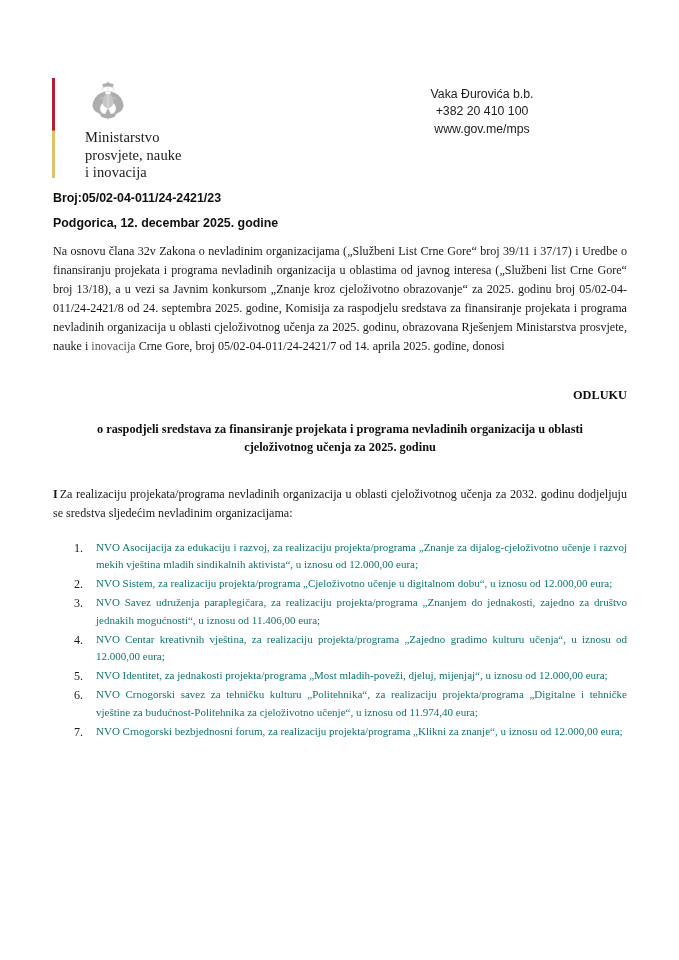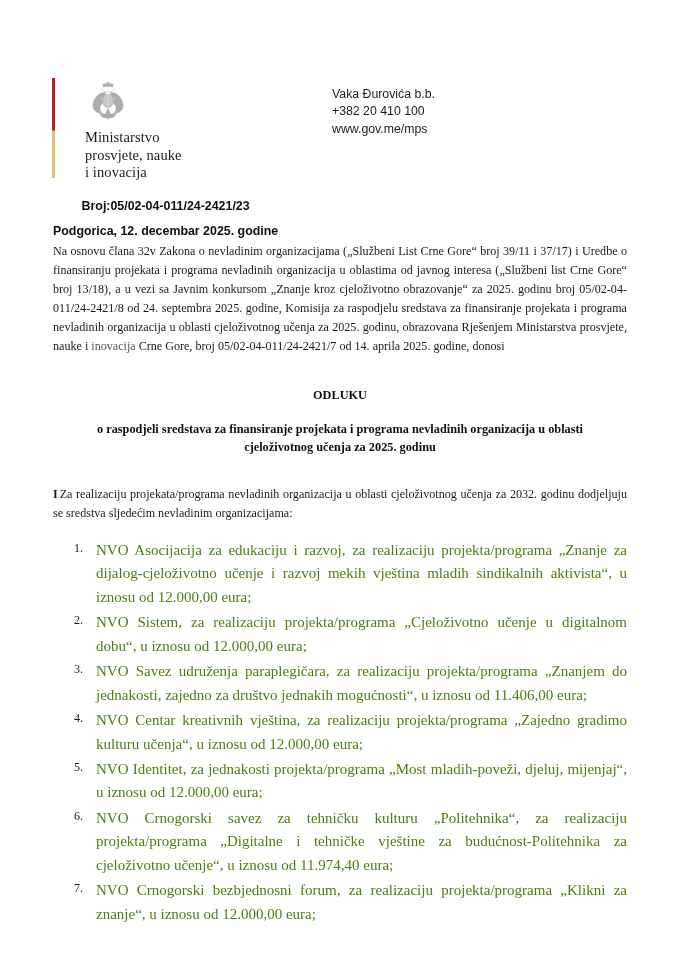--- a/index.html
+++ b/index.html
@@ -72,37 +72,36 @@
     color: #1a1a1a;
     white-space: pre-line;
     letter-spacing: 0.1px;
   }
 
   .contact {
     position: absolute;
     right: 0;
     top: 8px;
     width: 300px;
-    text-align: left;
+    text-align: center;
     font-size: 12.3px;
     line-height: 1.42;
     color: #1d1d1d;
   }
   .contact div { white-space: nowrap; }
 
   
   .refblock {
     position: absolute;
     left: 53px;
-    top: 200px;
+    top: 192px;
     font-size: 12.4px;
     font-weight: bold;
     line-height: 1.0;
     color: #0f0f0f;
-    text-align: center;
   }
   .refblock .ref-date { margin-top: 13px; display: block; }
 
   
   .content {
     position: absolute;
     left: 53px;
     top: 242px;
     width: 574px;
     font-family: Liberation Serif, serif;
@@ -113,21 +112,21 @@
     line-height: 1.565;
     text-align: justify;
     text-justify: inter-word;
     color: #1a1a1a;
     margin: 0;
   }
   .legal-basis .faded { color: #53565c; }
 
   .decision-title {
     margin-top: 32px;
-    text-align: center;
+    text-align: right;
     font-size: 12.3px;
     font-weight: bold;
     color: #0f0f0f;
   }
   .decision-subtitle {
     margin-top: 17px;
     text-align: center;
     font-size: 12.3px;
     font-weight: bold;
     line-height: 1.52;
@@ -151,24 +150,24 @@
     margin: 16px 0 0 0;
     padding: 0;
     list-style: none;
     counter-reset: award;
   }
   .award-list li {
     position: relative;
     counter-increment: award;
     padding-left: 43px;
     margin-bottom: 2px;
-    font-size: 15px;
+    font-size: 11px;
     line-height: 1.565;
     text-align: justify;
-    color: #4d7c0f;
+    color: #0f766e;
   }
   .award-list li::before {
     content: counter(award) ".";
     position: absolute;
     left: 13px;
     top: 0;
     width: 17px;
     text-align: right;
     font-size: 12.1px;
     line-height: 1.565;

